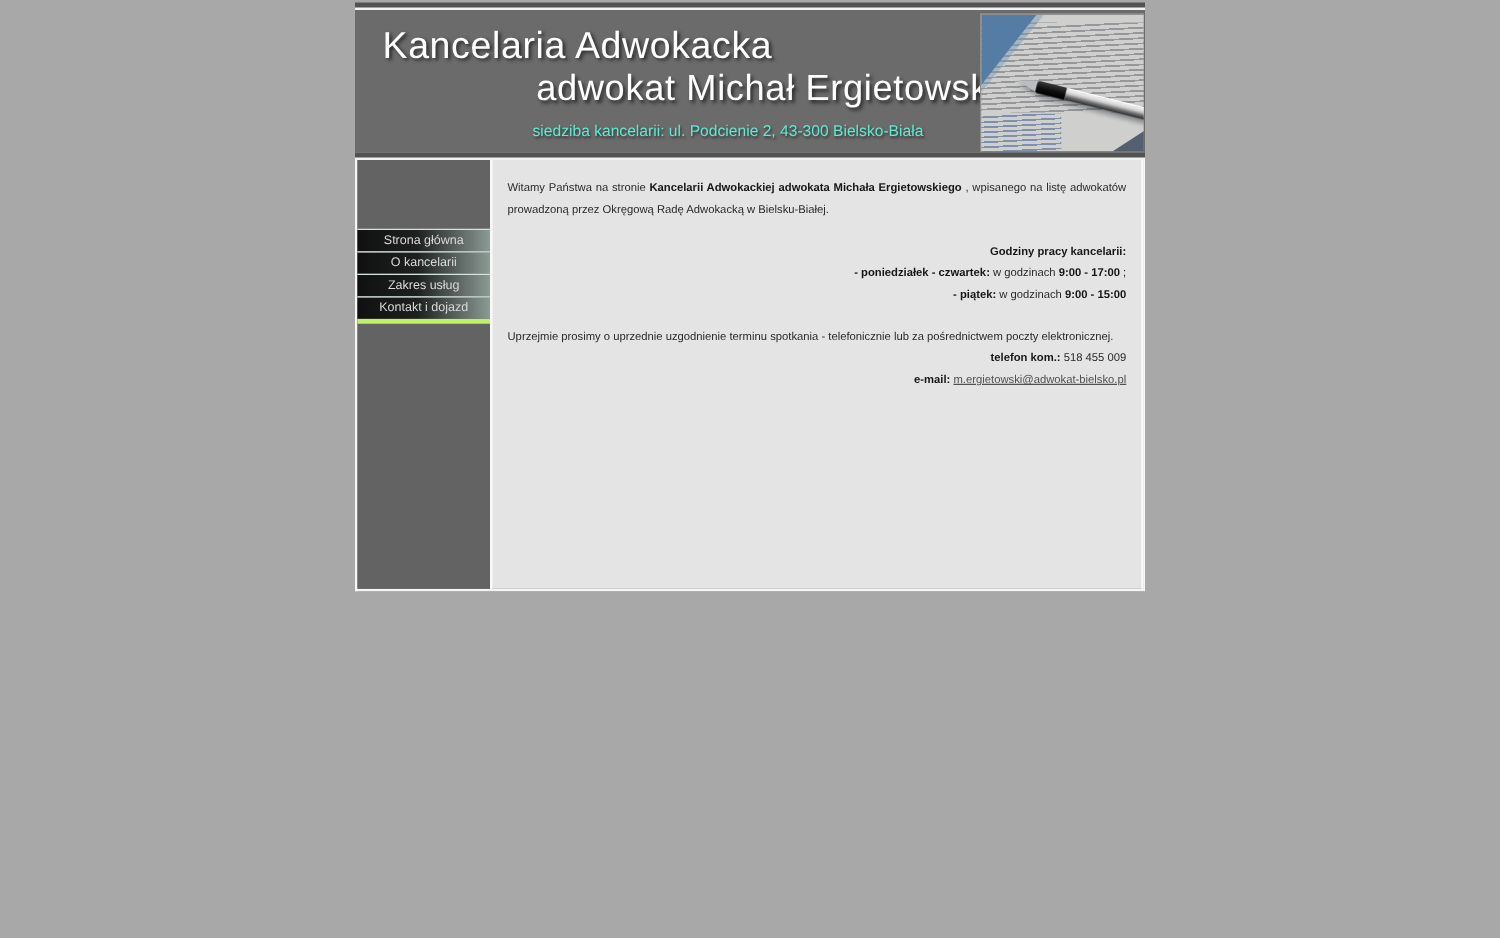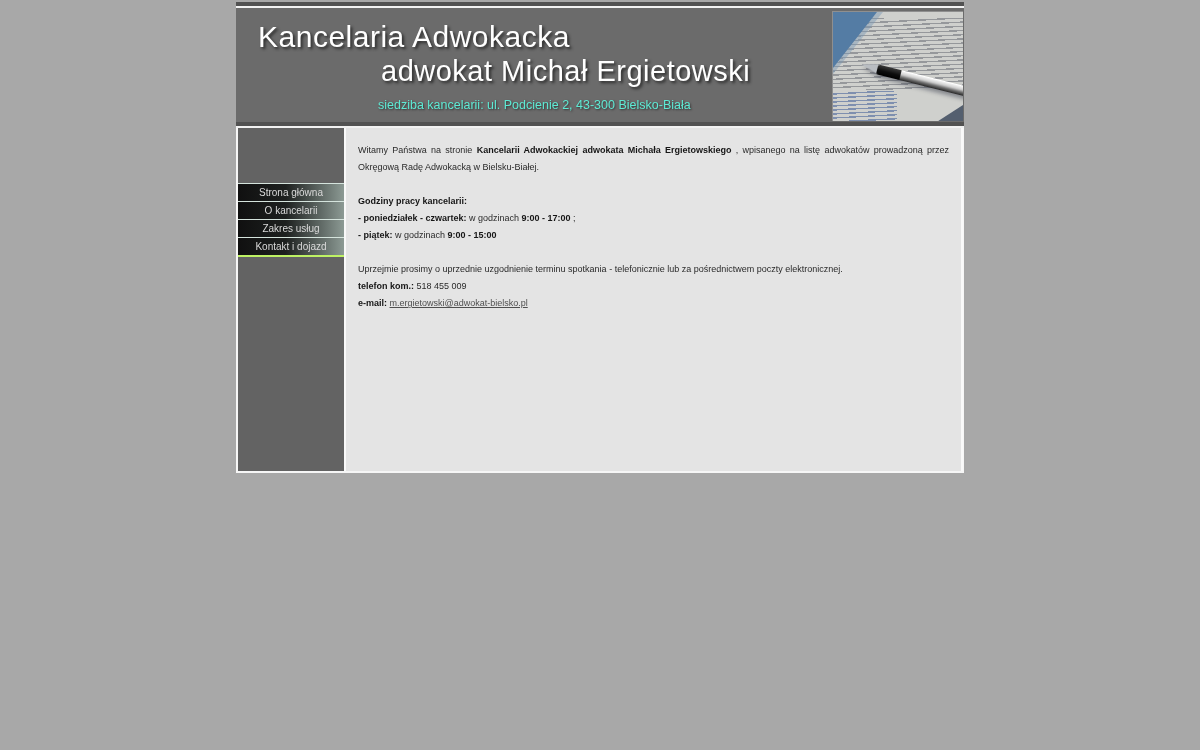--- a/index.html
+++ b/index.html
@@ -3,21 +3,21 @@
 <meta charset="utf-8">
 <style>
   * { box-sizing: border-box; margin: 0; padding: 0; }
   html, body { width: 1200px; height: 750px; }
   body {
     background: #a8a8a8;
     font-family: "Liberation Sans", sans-serif;
     overflow: hidden;
   }
   .page {
-    width: 728px;
+    width: 632px;
     margin: 2px auto 0 auto;
   }
   .topbar, .divider-bar {
     height: 6px;
     background: #525252;
     border-bottom: 2px solid #f2f2f2;
   }
   .header {
     height: 114px;
     background: #6b6b6b;
@@ -140,21 +140,21 @@
     border-left: 2px solid #f6f6f6;
     border-right: 1px solid #f6f6f6;
     border-bottom: 2px solid #f6f6f6;
     background: #636363;
   }
   .sidebar {
     width: 106px;
     background: #636363;
     flex: none;
   }
-  .menu { margin-top: 55px; border-bottom: 2px solid #bef264; }
+  .menu { margin-top: 55px; border-bottom: 4px solid #bef264; }
   .menu-item {
     display: block;
     height: 18px;
     line-height: 18px;
     text-align: center;
     font-size: 10px;
     color: #d9d9d9;
     background: linear-gradient(90deg, #101010 0%, #1d201f 45%, #8c9a94 100%);
     border-top: 1px solid #d5e4dd;
     cursor: pointer;
@@ -162,21 +162,21 @@
   }
   .content {
     flex: 1;
     background: #e4e4e4;
     border-left: 2px solid #f9f9f9;
     border-right: 2px solid #f9f9f9;
     padding: 14px 12px 0 12px;
     font-size: 9px;
     color: #2a2a2a;
   }
-  .content p { line-height: 17px; margin: 0; }
+  .content p { line-height: 17px; margin: 0; text-align: right; }
   .content .justify { text-align: justify; }
   .content b { color: #161616; }
   .gap { height: 17px; }
   .content a {
     color: #4f4f4f;
     text-decoration: underline;
     cursor: pointer;
   }
   .rightcol {
     width: 105px;

